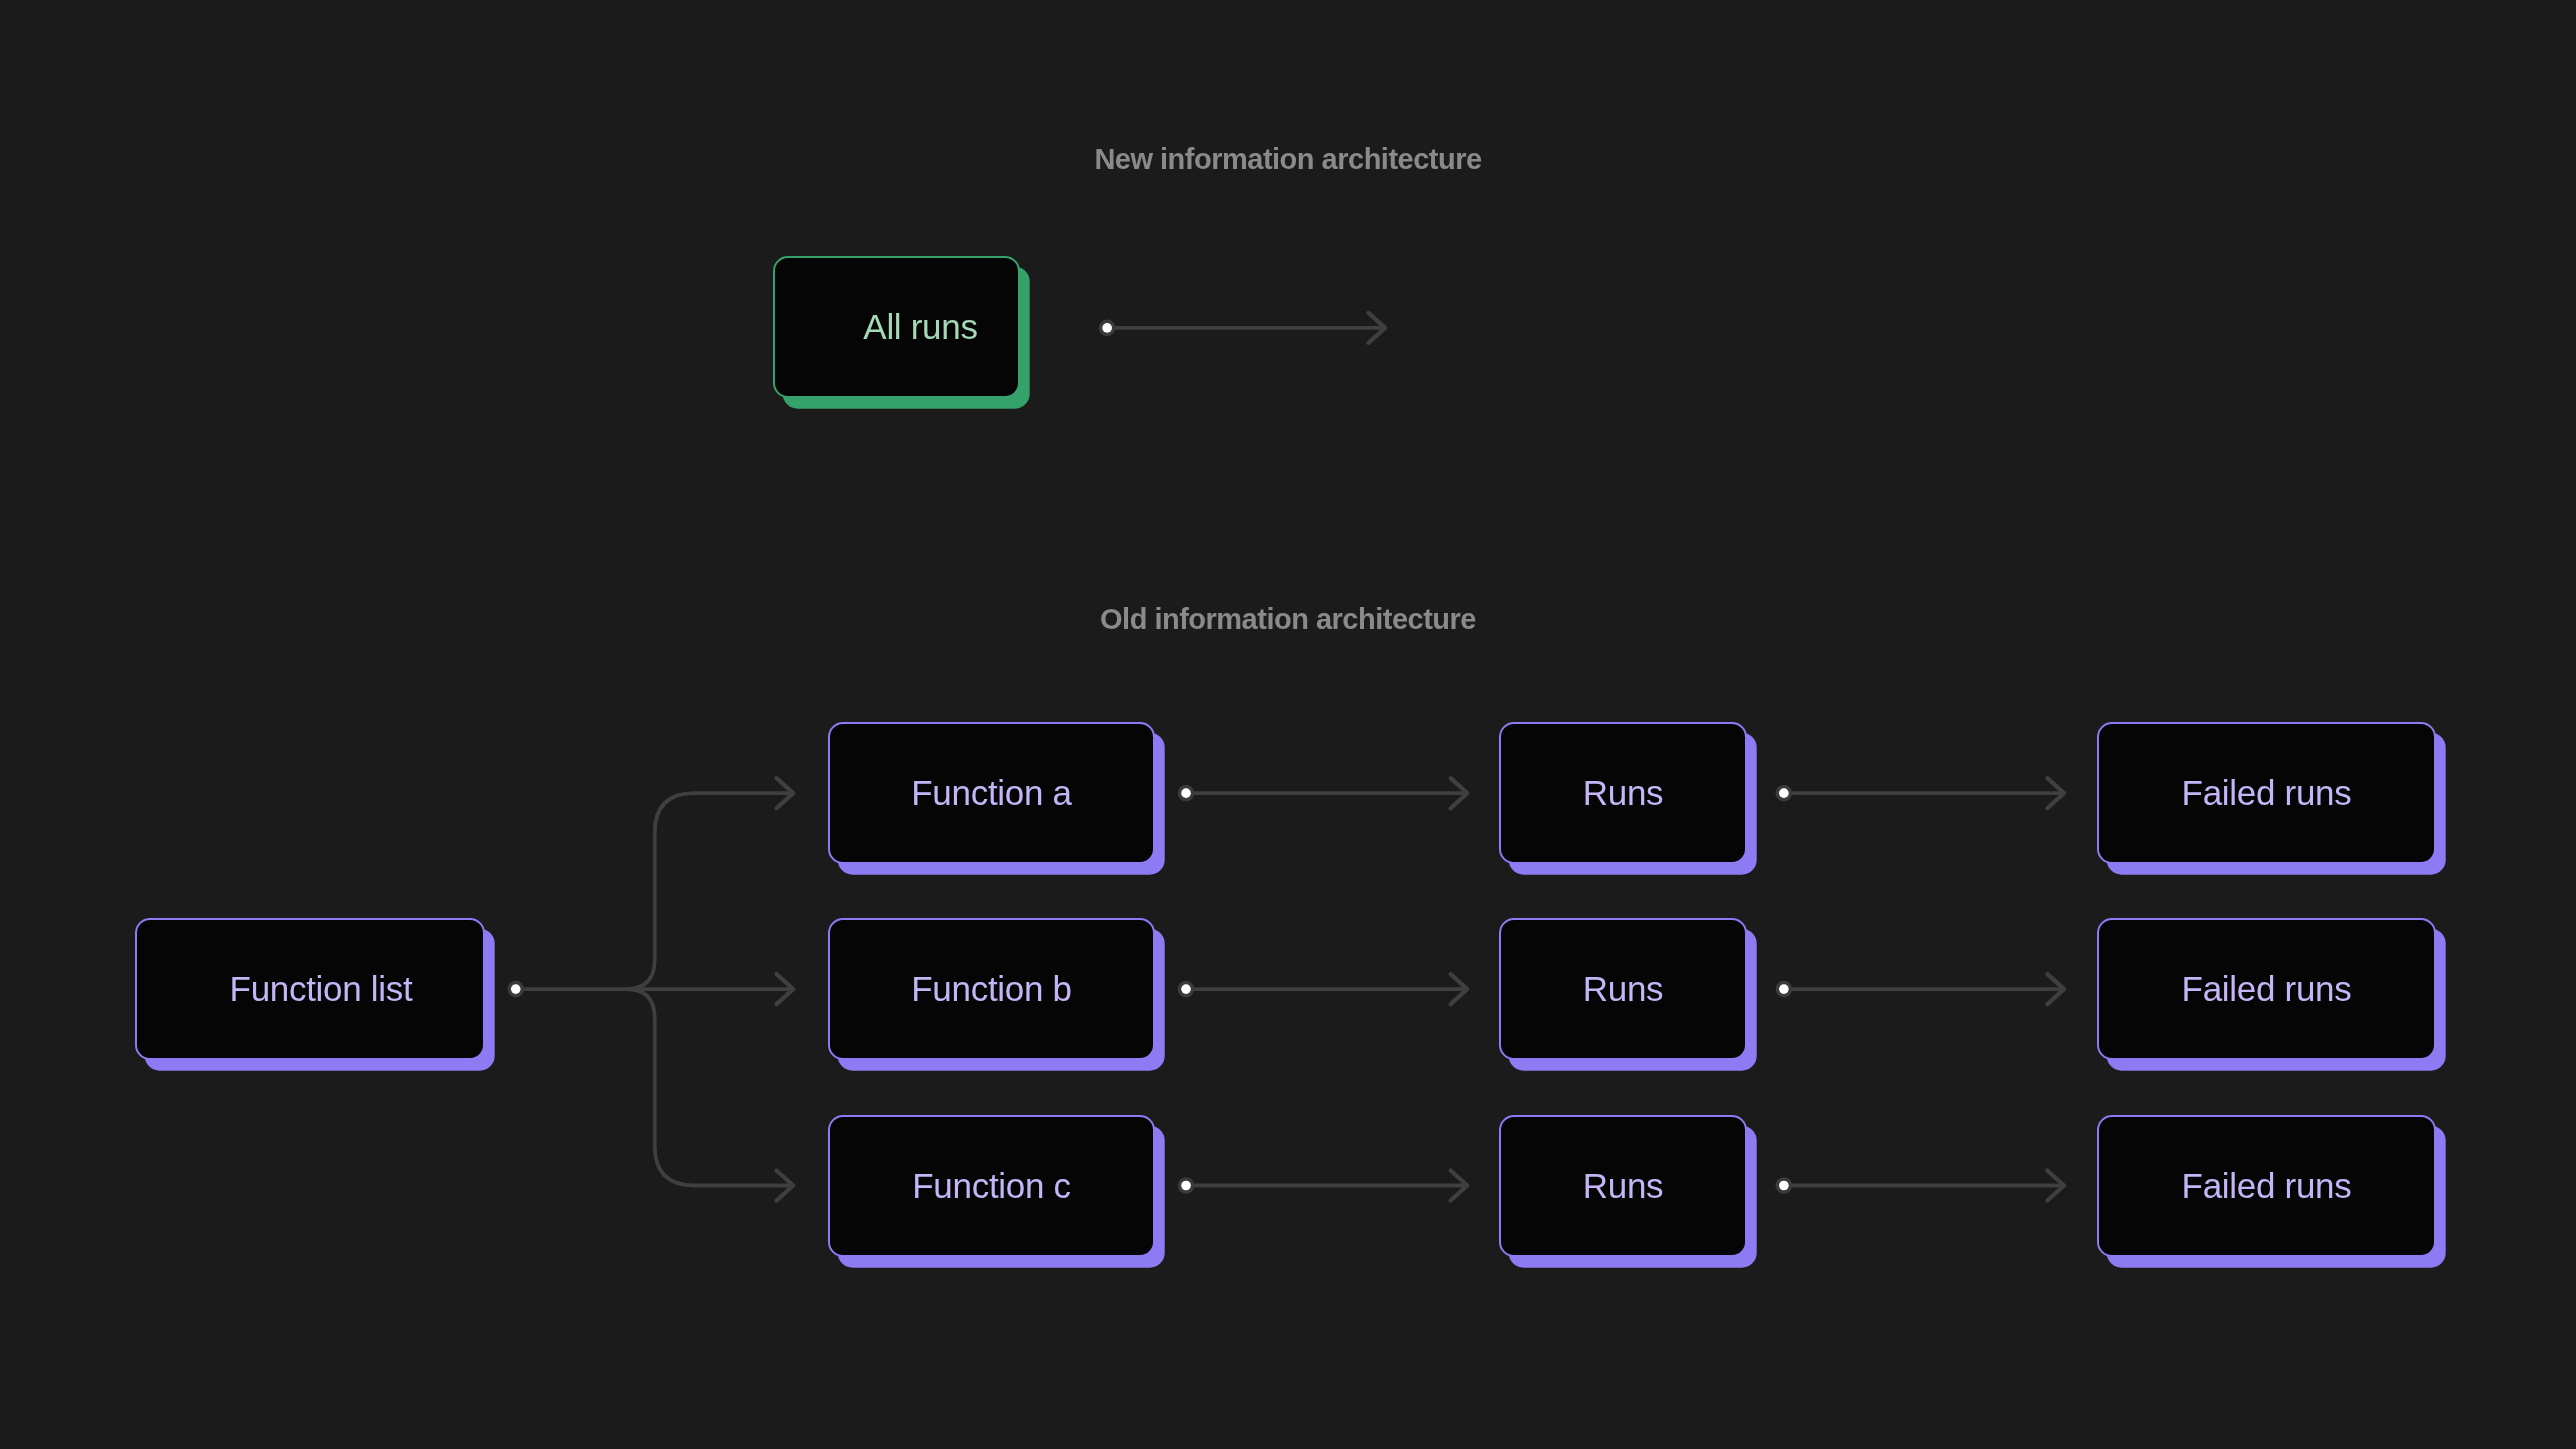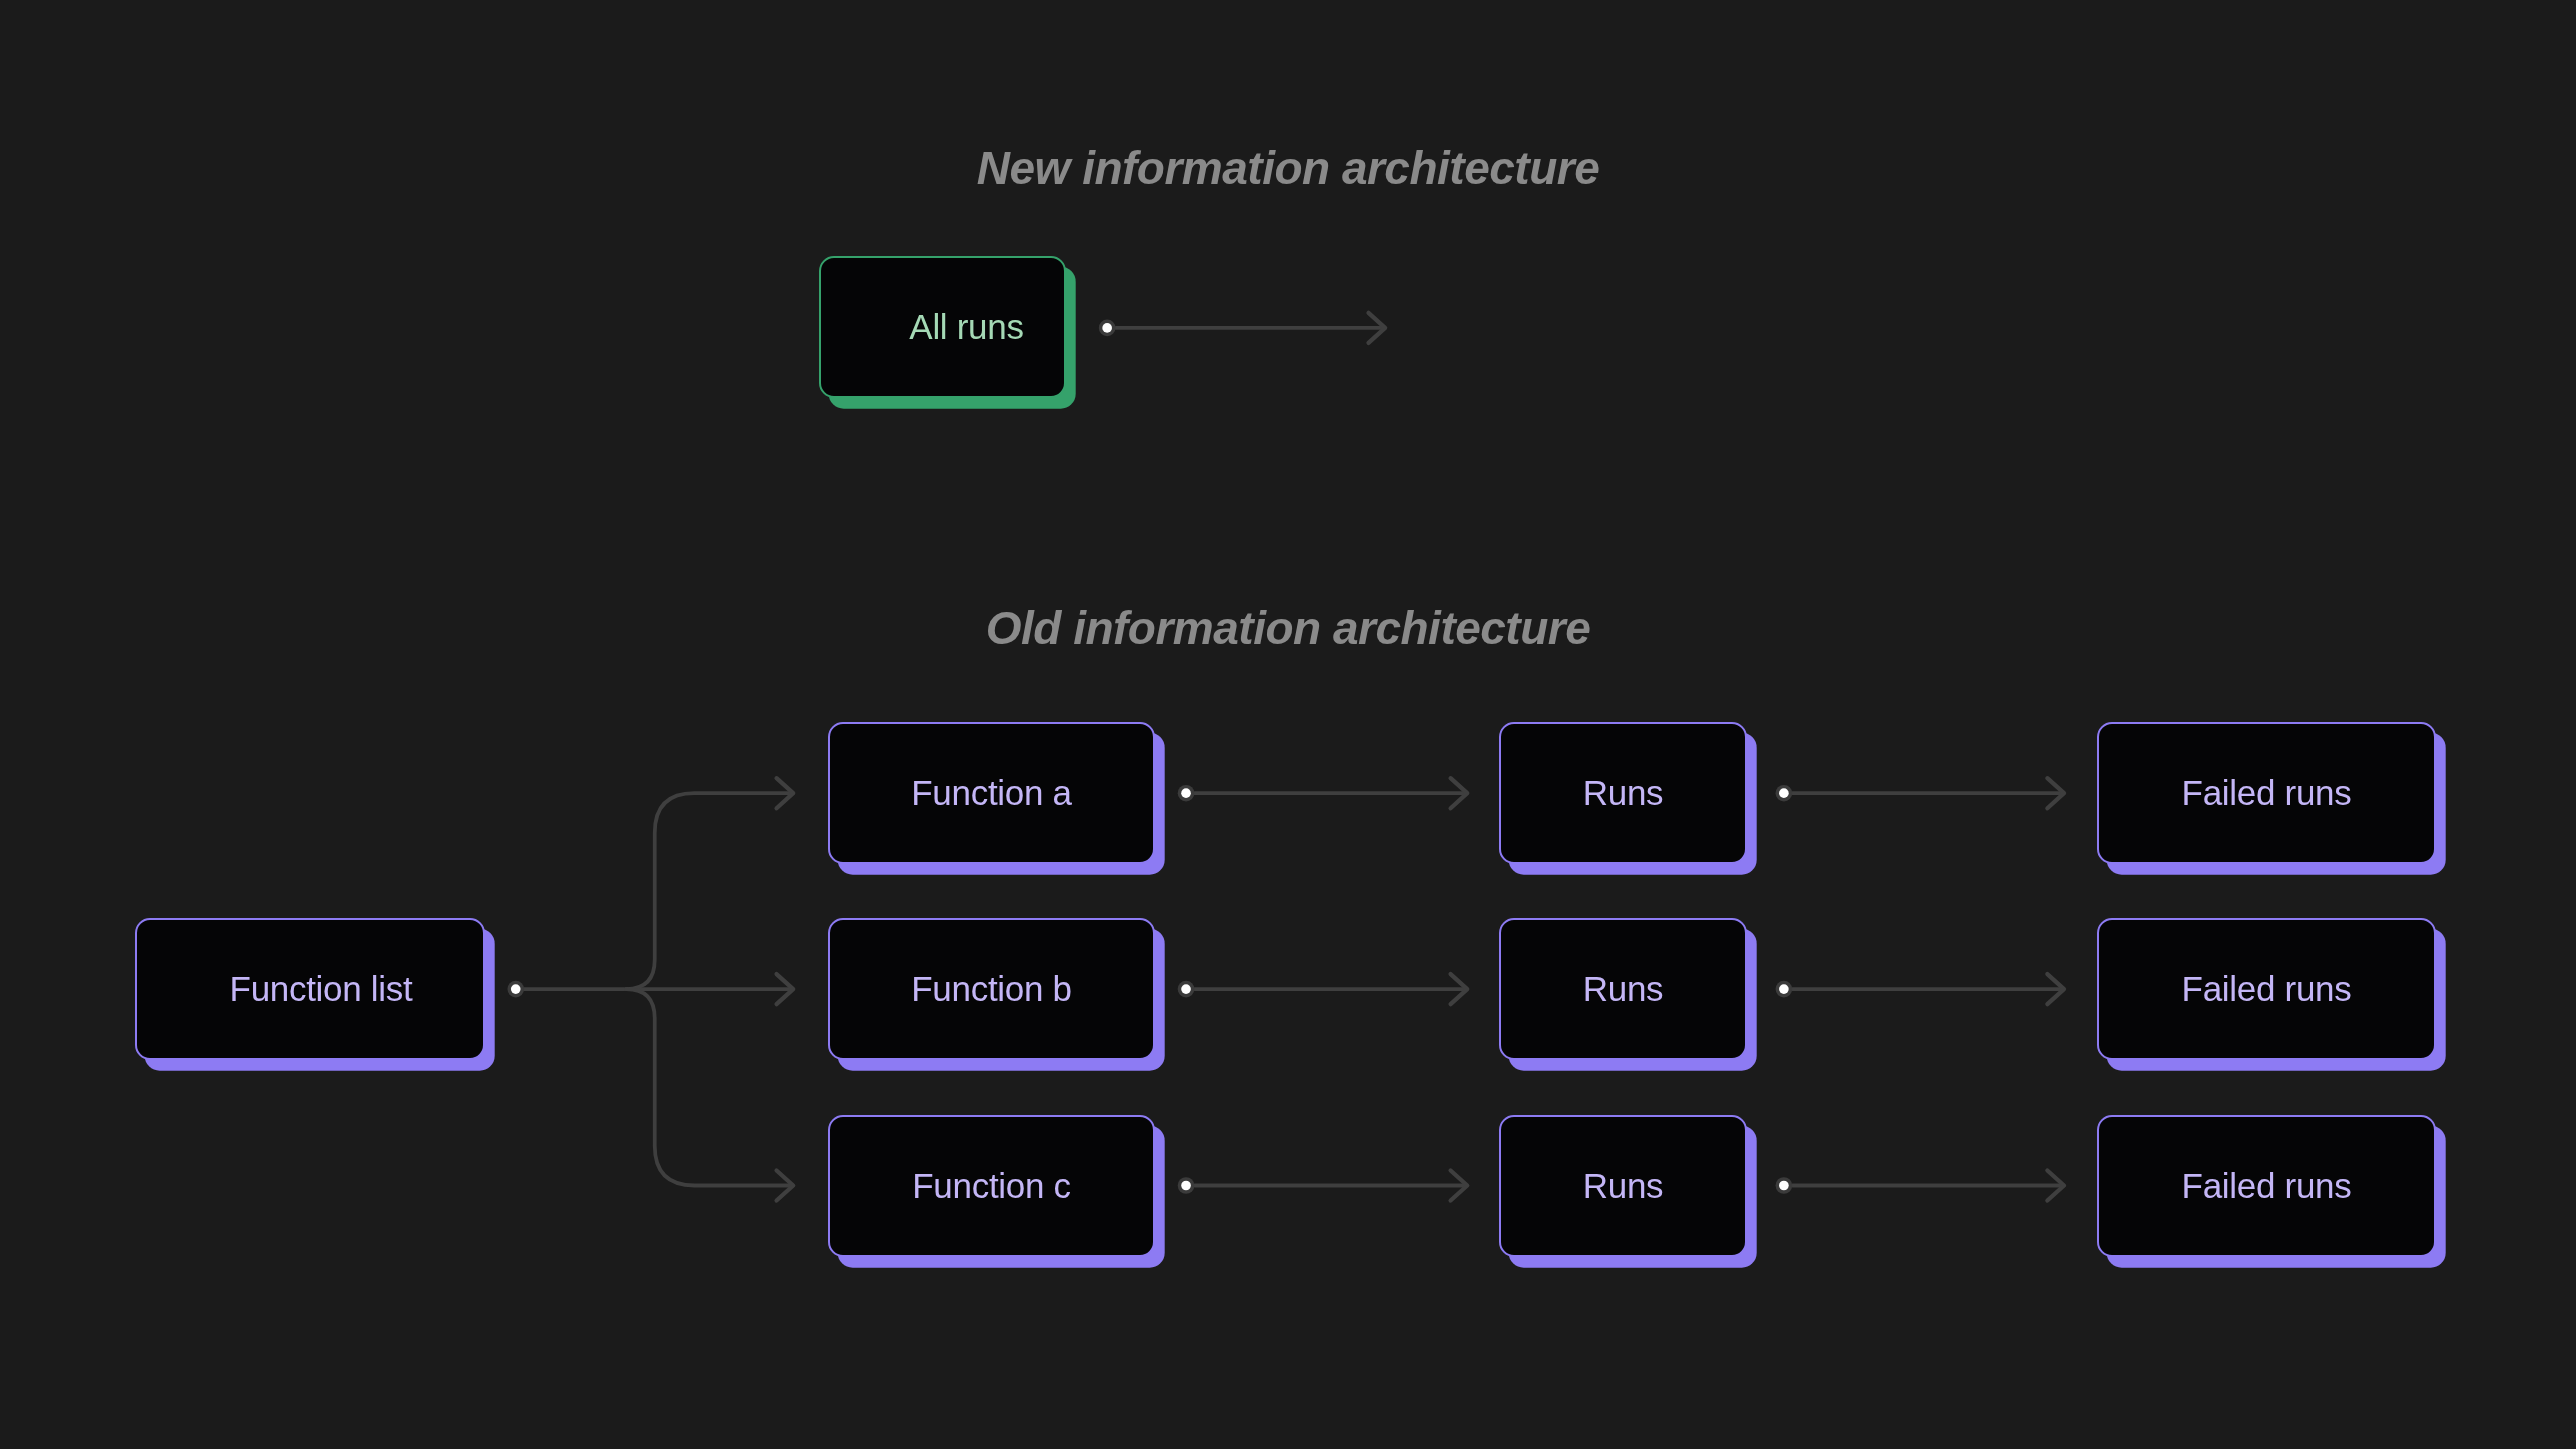--- a/index.html
+++ b/index.html
@@ -18,22 +18,22 @@
     margin:0;padding:0;background:var(--background);
     width:100%;height:100%;overflow:hidden;
     font-family:"Liberation Sans","DejaVu Sans",sans-serif;
   }
   #stage{
     position:absolute;top:0;left:0;width:2576px;height:1449px;
     background:var(--background);transform-origin:top left;
   }
   .section-title{
     position:absolute;left:0;width:100%;text-align:center;
-    font-size:46px;font-weight:bold;letter-spacing:-0.5px;
-    color:var(--heading-text);line-height:1;margin:0;font-style:italic;
+    font-size:29px;font-weight:bold;letter-spacing:-0.5px;
+    color:var(--heading-text);line-height:1;margin:0;
   }
   #new-title{top:145px;}
   #old-title{top:605px;}
   .node{
     position:absolute;box-sizing:border-box;
     background:var(--node-fill);
     border:2.7px solid;border-radius:15px;
     display:flex;align-items:center;justify-content:center;
     font-size:35px;font-weight:400;letter-spacing:-0.3px;
   }
@@ -63,21 +63,21 @@
   .dot-core{fill:var(--dot-fill);}
 </style>
 </head>
 <body>
 
 <div id="stage" style="transform: scale(1);">
 
   <h2 class="section-title" id="new-title">New information architecture</h2>
   <h2 class="section-title" id="old-title">Old information architecture</h2>
 
-  <div class="node green" style="left:819px;top:256px;width:247px;height:142px;padding-left:48px;">
+  <div class="node green" style="left:773px;top:256px;width:247px;height:142px;padding-left:48px;">
     <span>All runs</span>
   </div>
 
   <div class="node purple" style="left:135px;top:918px;width:350px;height:142px;padding-left:22px;">
     <span>Function list</span>
   </div>
 
   <div class="node purple" style="left:828px;top:722px;width:327px;height:142px;">
     <span>Function a</span>
   </div>

